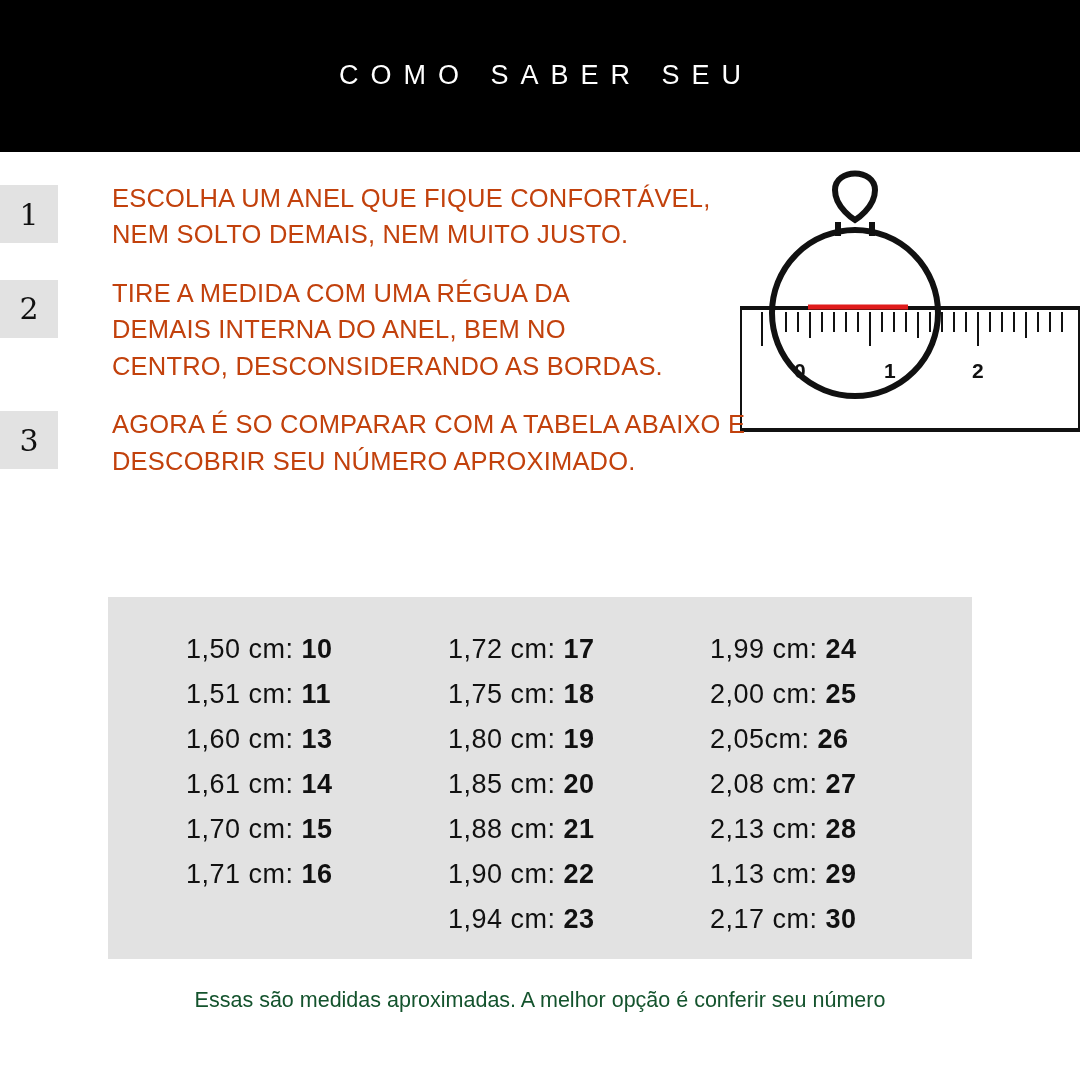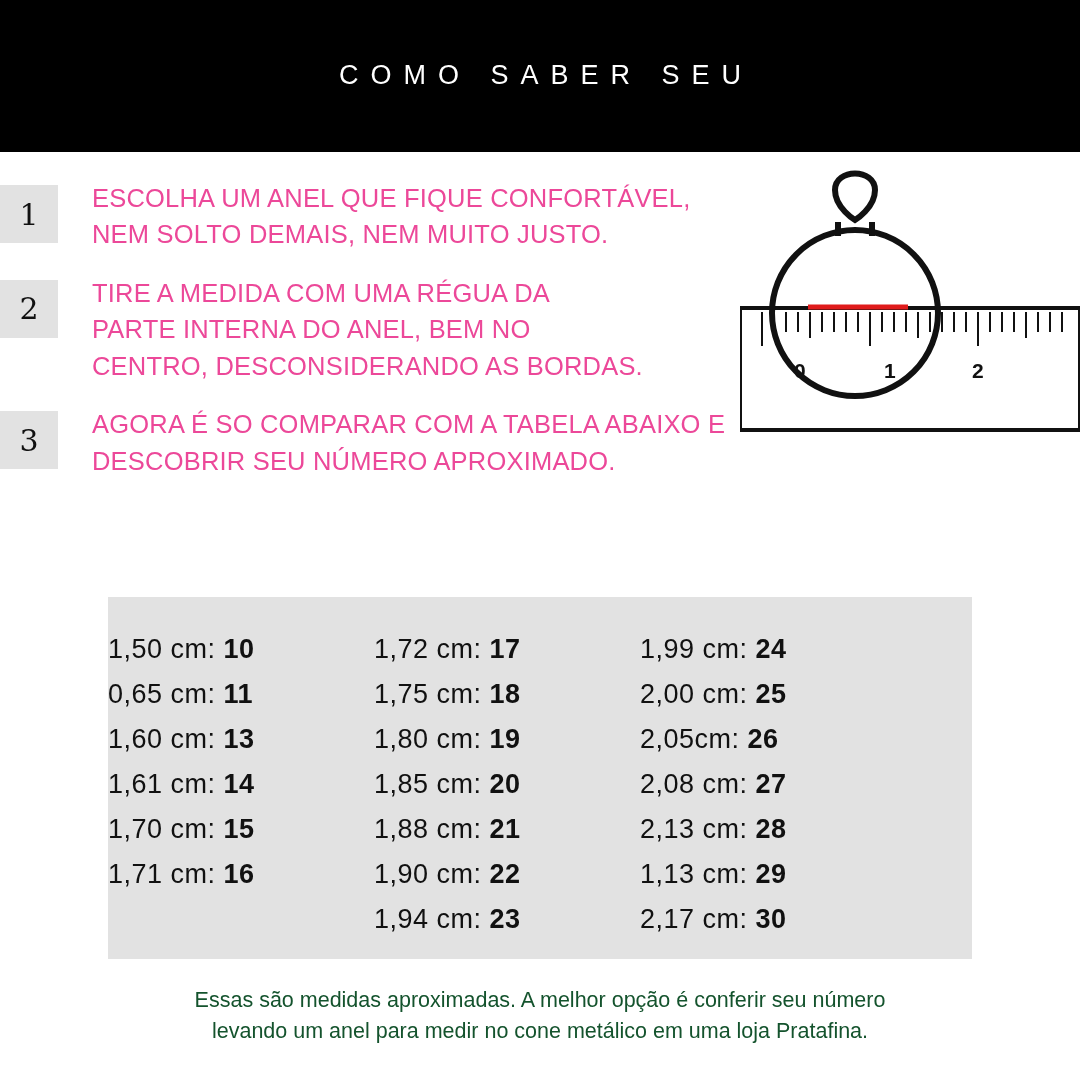--- a/index.html
+++ b/index.html
@@ -63,25 +63,25 @@
     background: #e2e2e2;
     display: flex;
     align-items: center;
     justify-content: center;
     font-family: "DejaVu Serif", serif;
     font-size: 30px;
     color: #111;
     margin-left: 0px;
   }
   .step-text {
-    margin-left: 34px;
+    margin-left: 54px;
     font-size: 25.5px;
     line-height: 1.43;
     letter-spacing: 0.2px;
-    color: #ec4899;
+    color: #c2410c;
     max-width: 700px;
   }
   .step-text b {
     font-weight: 400;
   }
 
   #step-1 .step-badge { margin-top: 5px; }
   #step-2 .step-badge { margin-top: 5px; }
   #step-3 .step-badge { margin-top: 5px; }
 
@@ -102,20 +102,21 @@
     left: 108px;
     width: 864px;
     height: 362px;
     background: #e2e2e2;
     box-sizing: border-box;
     padding: 30px 0 0 0;
   }
   .table-cols {
     display: flex;
     justify-content: flex-start;
+    padding-left: 78px;
   }
   .table-col {
     width: 266px;
   }
   .table-row {
     font-size: 27px;
     line-height: 1.67;
     color: #111;
     white-space: pre;
     letter-spacing: 0.5px;
@@ -199,40 +200,40 @@
     <div class="step-text">
       <span>ESCOLHA UM ANEL QUE FIQUE CONFORTÁVEL,</span><br>
       <span>NEM SOLTO DEMAIS, NEM MUITO JUSTO.</span>
     </div>
   </div>
 
   <div class="step" id="step-2">
     <div class="step-badge">2</div>
     <div class="step-text">
       <span>TIRE A MEDIDA COM UMA RÉGUA DA</span><br>
-      <span>PARTE INTERNA DO ANEL, BEM NO</span><br>
+      <span>DEMAIS INTERNA DO ANEL, BEM NO</span><br>
       <span>CENTRO, </span><b>DESCONSIDERANDO AS BORDAS.</b>
     </div>
   </div>
 
   <div class="step" id="step-3">
     <div class="step-badge">3</div>
     <div class="step-text">
       <span>AGORA É SO COMPARAR COM A TABELA ABAIXO E</span><br>
       <span>DESCOBRIR SEU NÚMERO APROXIMADO.</span>
     </div>
   </div>
 
 </div>
 
 <div class="table-wrap">
   <div class="table-cols" id="table-cols">
       <div class="table-col">
         <div class="table-row"><span class="measure">1,50 cm:</span><span class="size"> 10</span></div>
-        <div class="table-row"><span class="measure">0,65 cm:</span><span class="size"> 11</span></div>
+        <div class="table-row"><span class="measure">1,51 cm:</span><span class="size"> 11</span></div>
         <div class="table-row"><span class="measure">1,60 cm:</span><span class="size"> 13</span></div>
         <div class="table-row"><span class="measure">1,61 cm:</span><span class="size"> 14</span></div>
         <div class="table-row"><span class="measure">1,70 cm:</span><span class="size"> 15</span></div>
         <div class="table-row"><span class="measure">1,71 cm:</span><span class="size"> 16</span></div>
       </div>
       <div class="table-col">
         <div class="table-row"><span class="measure">1,72 cm:</span><span class="size"> 17</span></div>
         <div class="table-row"><span class="measure">1,75 cm:</span><span class="size"> 18</span></div>
         <div class="table-row"><span class="measure">1,80 cm:</span><span class="size"> 19</span></div>
         <div class="table-row"><span class="measure">1,85 cm:</span><span class="size"> 20</span></div>
@@ -247,14 +248,13 @@
         <div class="table-row"><span class="measure">2,08 cm:</span><span class="size"> 27</span></div>
         <div class="table-row"><span class="measure">2,13 cm:</span><span class="size"> 28</span></div>
         <div class="table-row"><span class="measure">1,13 cm:</span><span class="size"> 29</span></div>
         <div class="table-row"><span class="measure">2,17 cm:</span><span class="size"> 30</span></div>
       </div>
     </div>
 </div>
 
 <div class="footer">
   <div>Essas são medidas aproximadas. A melhor opção é conferir seu número</div>
-  <div>levando um anel para medir no cone metálico em uma loja Pratafina.</div>
 </div>
 
 </body></html>

